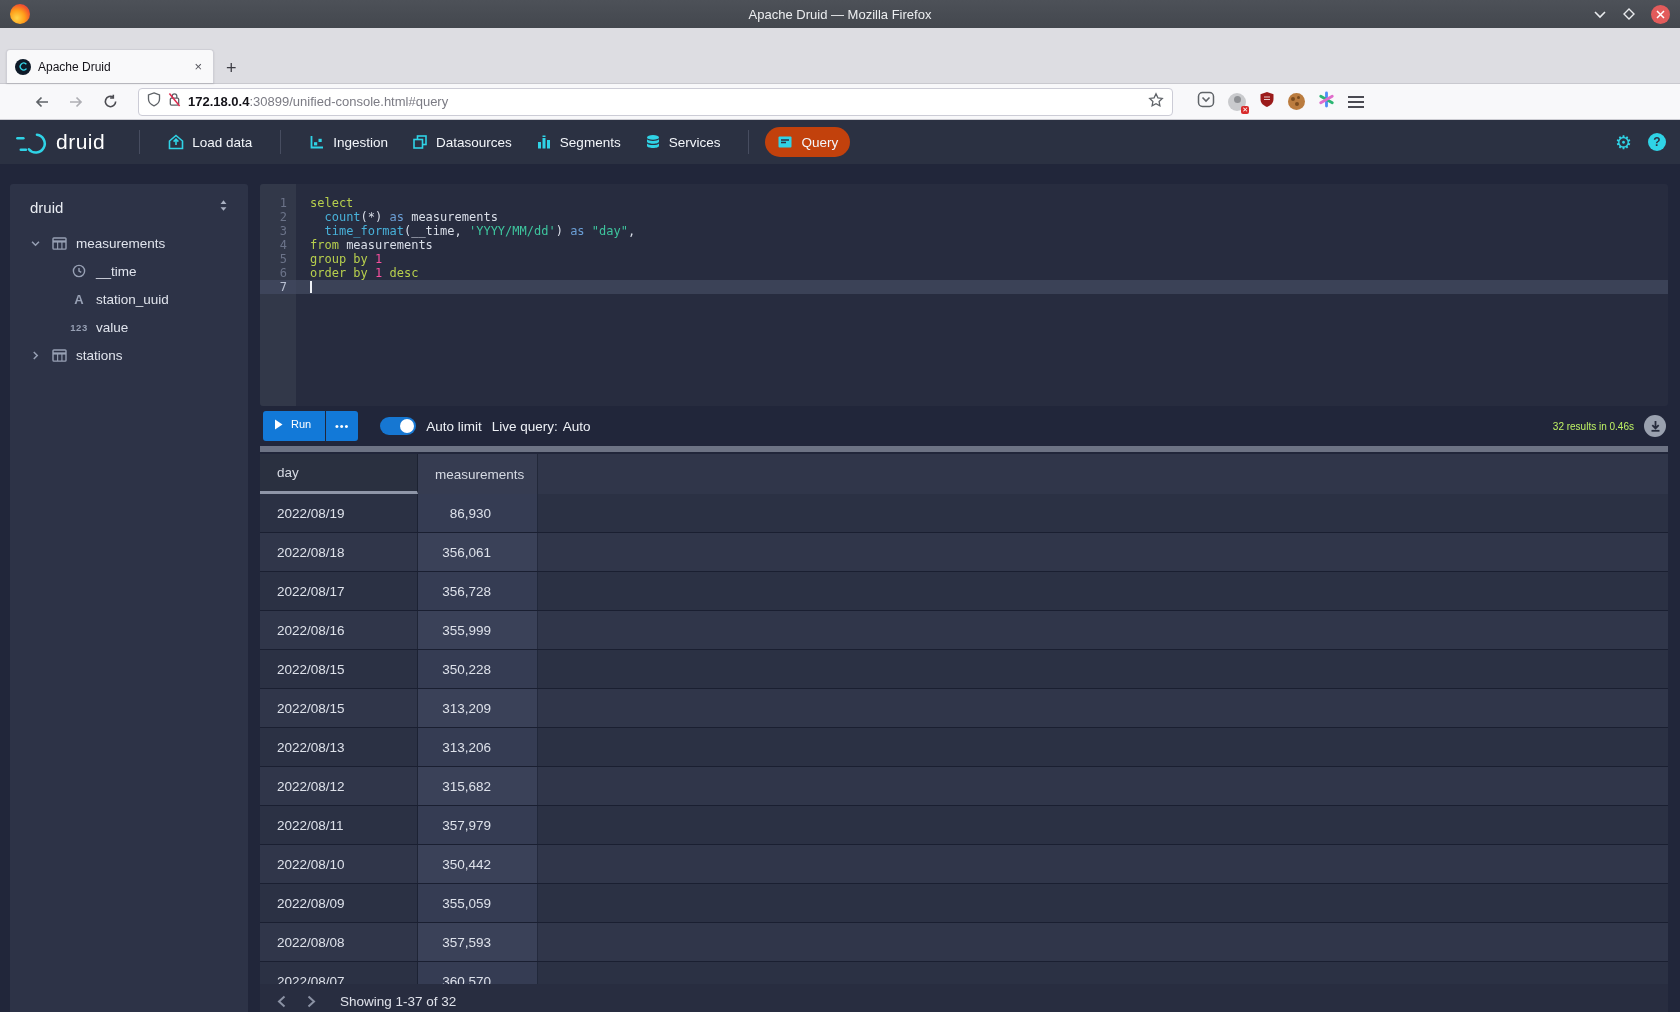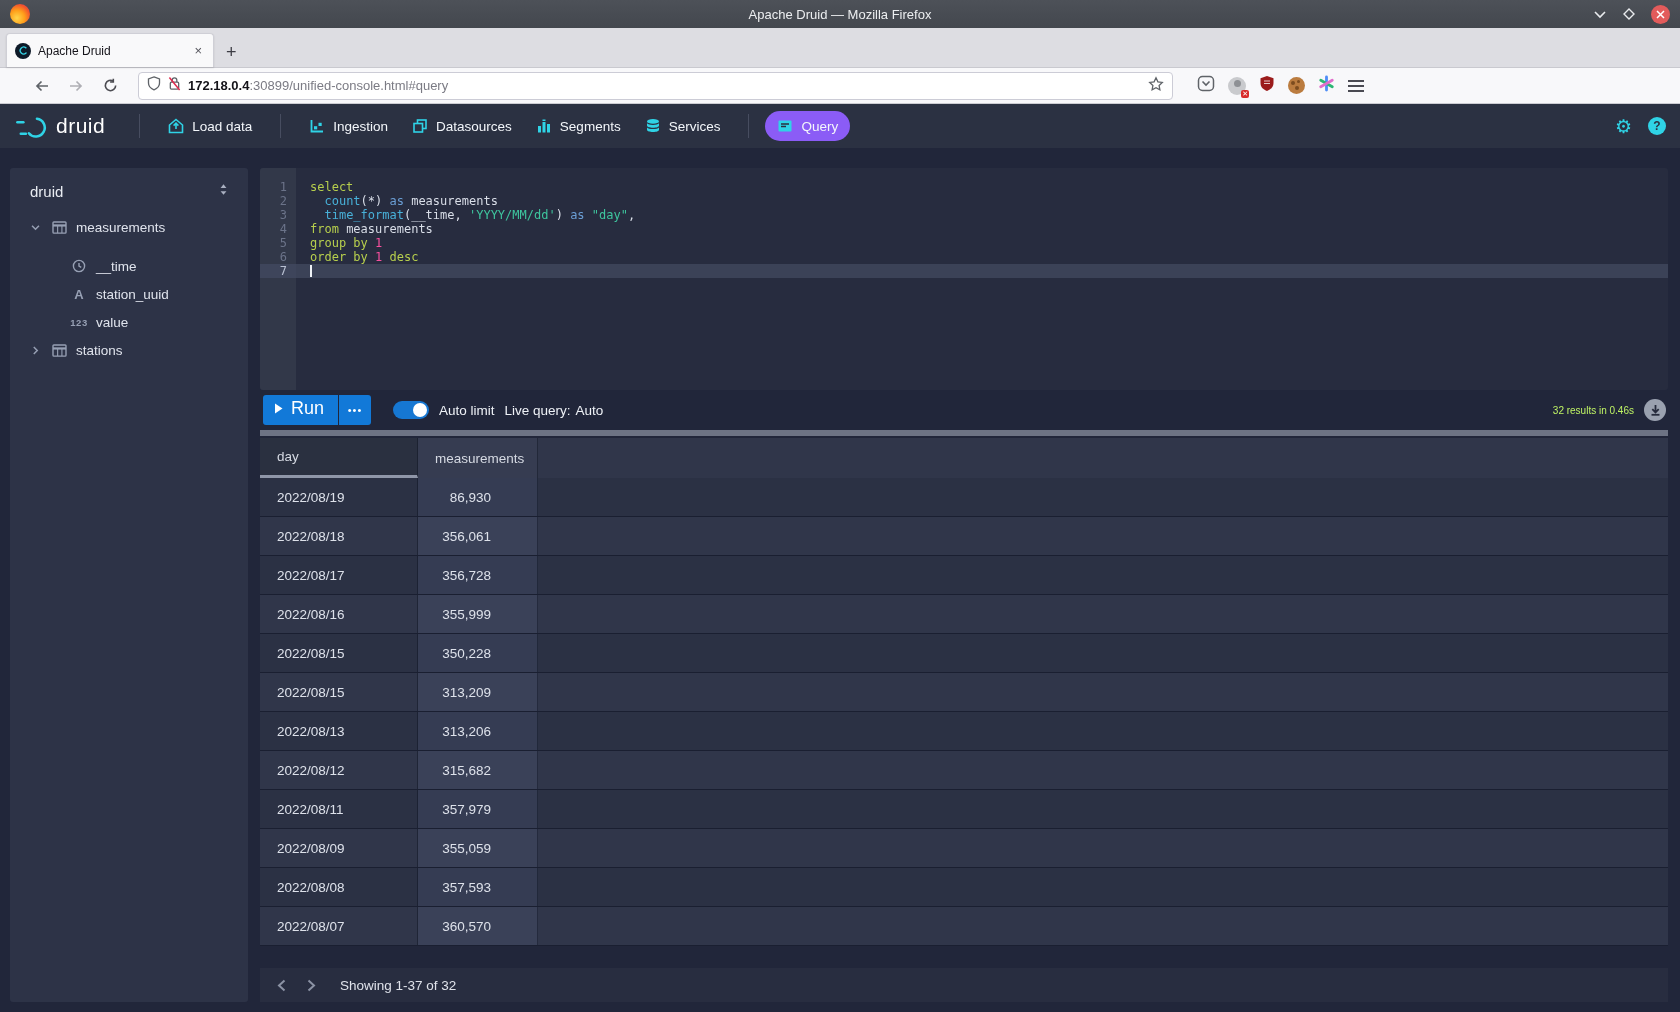--- a/index.html
+++ b/index.html
@@ -7,21 +7,21 @@
   body { font-family:"Liberation Sans", sans-serif; background:#21263a; }
 
   
   .titlebar { height:28px; background:linear-gradient(#4d5158,#43474e); display:flex; align-items:center; padding:0 10px; position:relative; }
   .ff-logo { width:20px; height:20px; border-radius:50%; background:radial-gradient(circle at 35% 70%, #ffd54a 0%, #ff9f1a 40%, #f2552c 70%, #d6356a 100%); }
   .win-title { position:absolute; left:0; right:0; text-align:center; color:#eceef0; font-size:13px; }
   .win-ctrls { margin-left:auto; display:flex; align-items:center; gap:16px; z-index:2; }
   .win-ctrls svg { display:block; }
   .btn-close { width:19px; height:19px; border-radius:50%; background:#e25b5b; display:flex; align-items:center; justify-content:center; }
 
-  .tabstrip { height:40px; background:#dddde2; display:flex; align-items:flex-end; padding:0 0 0 0; border-bottom:1px solid #c9c9cf; }
+  .tabstrip { height:56px; background:#dddde2; display:flex; align-items:flex-end; padding:0 0 0 0; border-bottom:1px solid #c9c9cf; }
   .tab { width:208px; height:34px; background:#f9f9fa; border:1px solid #cfcfd6; border-bottom:none; border-radius:4px 4px 0 0; margin-left:6px; display:flex; align-items:center; padding:0 8px; gap:7px; box-shadow:0 1px 2px rgba(0,0,0,.12); }
   .favicon { width:16px; height:16px; border-radius:50%; background:#0e1a28; display:flex; align-items:center; justify-content:center; flex:none; }
   .tab-label { font-size:12px; color:#15141a; flex:1; white-space:nowrap; overflow:hidden; }
   .tab-close { color:#55555c; font-size:13px; padding:0 3px; }
   .newtab { font-size:18px; color:#3c3c44; padding:0 12px 4px 12px; }
 
   .toolbar { height:36px; background:#f8f8fa; border-bottom:1px solid #ccccd2; display:flex; align-items:center; padding:0 28px; gap:6px; }
   .nav-ic { width:28px; height:26px; display:flex; align-items:center; justify-content:center; border-radius:3px; }
   .urlbar { width:1035px; height:28px; background:#fff; border:1px solid #ccccd6; border-radius:4px; display:flex; align-items:center; padding:0 8px; gap:7px; margin-left:8px; }
   .url-text { font-size:13px; color:#15141a; flex:1; white-space:nowrap; overflow:hidden; }
@@ -34,21 +34,21 @@
   .cookie-ic i { position:absolute; border-radius:50%; background:#7c4c1f; }
   .hamburger { display:flex; flex-direction:column; gap:3px; }
   .hamburger i { width:16px; height:2px; background:#4a4a52; }
 
   
   .navbar { height:44px; background:#2b3142; display:flex; align-items:center; padding:0 14px; color:#f3f6fa; }
   .brand { display:flex; align-items:center; gap:8px; margin-right:18px; }
   .brand-word { font-size:21px; font-weight:300; letter-spacing:.5px; color:#fff; }
   .nav-divider { width:1px; height:24px; background:#474d60; margin:0 16px; }
   .nav-item { display:flex; align-items:center; gap:8px; font-size:13.5px; padding:7px 12px; border-radius:17px; }
-  .nav-item.active { background:#8b5cf6; }
+  .nav-item.active { background:#c2410c; }
   .nav-right { margin-left:auto; display:flex; align-items:center; gap:16px; }
   .gear { font-size:19px; color:#2fd3e6; line-height:1; }
   .help { width:18px; height:18px; border-radius:50%; background:#2fd3e6; color:#2b3142; font-weight:bold; font-size:12px; display:flex; align-items:center; justify-content:center; }
 
   
   .app { height:864px; padding:20px 12px 10px 10px; display:flex; gap:12px; }
 
   .sidebar { width:238px; background:#2d3347; border-radius:3px; padding:12px 10px; flex:none; }
   .schema-head { display:flex; align-items:center; padding:2px 8px 12px 10px; }
   .schema-name { font-size:15px; color:#e9ecf2; flex:1; }
@@ -69,21 +69,21 @@
   .code-line.cur { background:#3b4257; margin-left:-14px; padding-left:14px; }
   .tok-kw { color:#b7cf4d; }
   .tok-fn { color:#48b1d9; }
   .tok-str { color:#3ec59e; }
   .tok-op { color:#6b9fd6; }
   .tok-num { color:#f74f9e; }
   .cursor { display:inline-block; width:2px; height:12px; background:#eef1f6; vertical-align:-2px; }
 
   
   .runbar { height:40px; display:flex; align-items:center; padding:0 2px 0 3px; }
-  .btn-run { height:30px; background:#1279d8; color:#fff; border:none; border-radius:3px 0 0 3px; font-size:18px; padding:0 14px 4px 11px; display:flex; align-items:center; gap:8px; font-family:inherit; }
+  .btn-run { height:30px; background:#1279d8; color:#fff; border:none; border-radius:3px 0 0 3px; font-size:11px; padding:0 14px 4px 11px; display:flex; align-items:center; gap:8px; font-family:inherit; }
   .btn-more { height:30px; width:32px; background:#1279d8; color:#fff; border:none; border-radius:0 3px 3px 0; margin-left:1px; font-size:11px; letter-spacing:1px; }
   .switch { width:36px; height:18px; border-radius:9px; background:#1677d2; position:relative; margin-left:22px; }
   .switch i { position:absolute; right:2px; top:2px; width:14px; height:14px; border-radius:50%; background:#fff; }
   .runbar .lbl { color:#eef1f6; font-size:13.5px; margin-left:10px; }
   .lq { margin-left:30px; }
   .lq-val { color:#39d1e3; margin-left:5px; }
   .run-right { margin-left:auto; display:flex; align-items:center; gap:10px; }
   .summary { color:#bef264; font-size:10px; }
   .dl-btn { width:22px; height:22px; border-radius:50%; background:#9aa1af; display:flex; align-items:center; justify-content:center; }
 
@@ -292,21 +292,21 @@
           </span>
           <span class="t-ic">
             <svg width="15" height="13" viewBox="0 0 16 14">
               <rect x="1" y="1" width="14" height="12" rx="1" stroke="#97a0b4" stroke-width="1.5" fill="none"></rect>
               <path d="M1 4.8h14" stroke="#97a0b4" stroke-width="2.4"></path>
               <path d="M6 4.8V13M10.6 4.8V13" stroke="#97a0b4" stroke-width="1.2"></path>
             </svg>
           </span>
           <span>measurements</span>
         </div>
-        <div class="tree-row" style="padding-left: 30px; margin-top: 11px;">
+        <div class="tree-row" style="padding-left: 30px;">
           <span class="chev"></span>
           <span class="t-ic">
             <svg width="14" height="14" viewBox="0 0 16 16">
               <circle cx="8" cy="8" r="6.4" stroke="#97a0b4" stroke-width="1.6" fill="none"></circle>
               <path d="M8 4.5V8l2.6 1.6" stroke="#97a0b4" stroke-width="1.6" fill="none"></path>
             </svg>
           </span>
           <span>__time</span>
         </div>
         <div class="tree-row" style="padding-left: 30px;">
@@ -455,20 +455,27 @@
             <div class="td col-fill"></div>
           </div>
           <div class="trow">
             <div class="td col-day">2022/08/11</div>
             <div class="td col-meas">
               <span class="num-val">357,979</span>
             </div>
             <div class="td col-fill"></div>
           </div>
           <div class="trow">
+            <div class="td col-day">2022/08/10</div>
+            <div class="td col-meas">
+              <span class="num-val">350,442</span>
+            </div>
+            <div class="td col-fill"></div>
+          </div>
+          <div class="trow">
             <div class="td col-day">2022/08/09</div>
             <div class="td col-meas">
               <span class="num-val">355,059</span>
             </div>
             <div class="td col-fill"></div>
           </div>
           <div class="trow">
             <div class="td col-day">2022/08/08</div>
             <div class="td col-meas">
               <span class="num-val">357,593</span>

